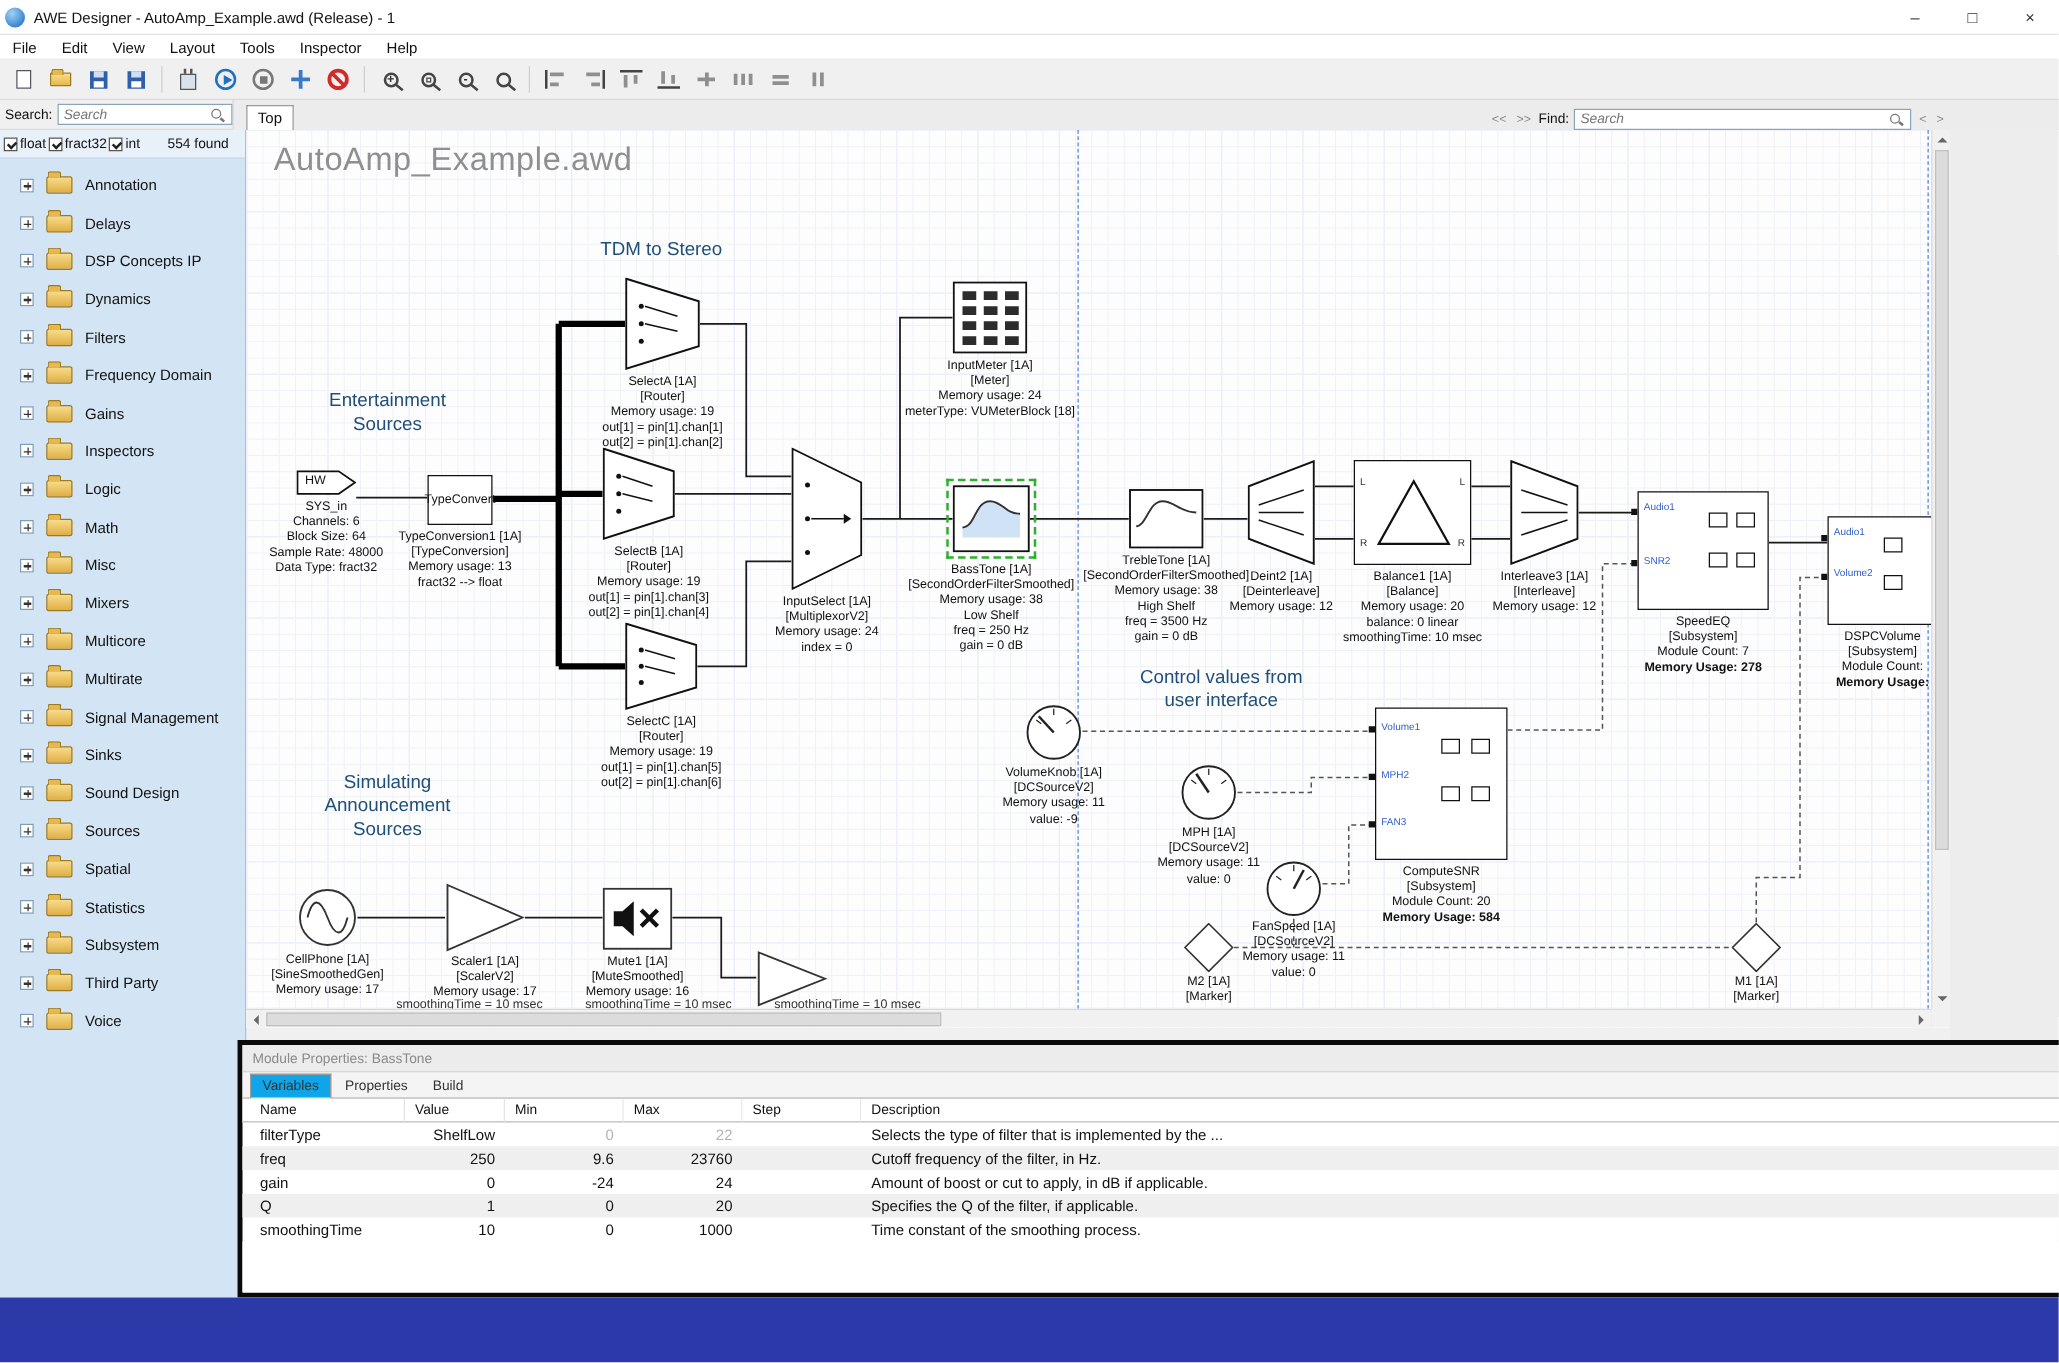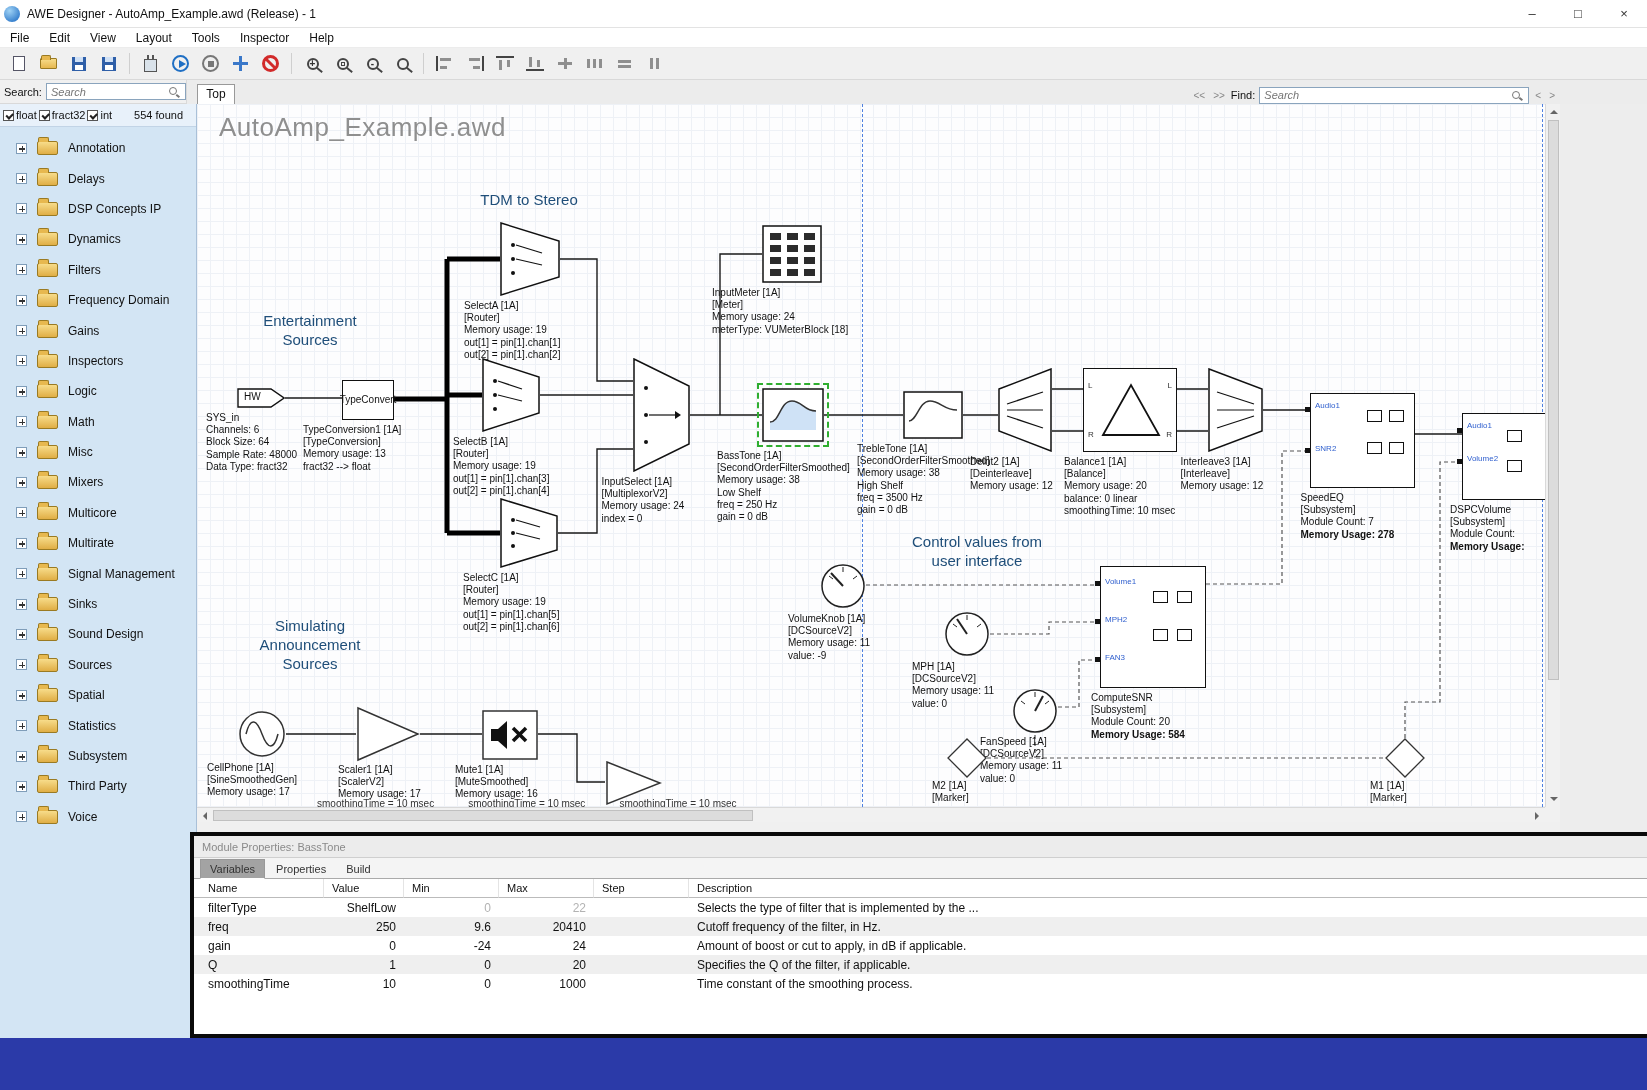--- a/index.html
+++ b/index.html
@@ -87,21 +87,21 @@
     background-image:
       linear-gradient(#eef1f6 1px,transparent 1px),linear-gradient(90deg,#eef1f6 1px,transparent 1px),
       linear-gradient(#e1e7f0 1px,transparent 1px),linear-gradient(90deg,#e1e7f0 1px,transparent 1px);
     background-size:13px 13px,13px 13px,65px 65px,65px 65px}
   .ctitle{position:absolute;left:22px;top:8px;font-size:26px;font-weight:normal;color:#8f8f8f;letter-spacing:.5px;z-index:0}
   .pageline{position:absolute;top:0;bottom:15px;width:0;border-left:1px dashed #4f81e0;z-index:1}
   .wires{position:absolute;left:0;top:0;z-index:1}
   .ann{position:absolute;color:#1f4e79;font-size:15px;text-align:center;line-height:19px;z-index:2}
   .mod{position:absolute;z-index:2}
   .mod svg{display:block}
-  .cap{position:absolute;left:50%;transform:translateX(-50%);font-size:10px;line-height:12.2px;color:#111;z-index:2}
+  .cap{position:absolute;left:50%;transform:translateX(-50%);text-align:center;font-size:10px;line-height:12.2px;color:#111;z-index:2}
   .sub .cl:last-child{font-weight:bold}
   .sel{outline:2px dashed #2fae2f;outline-offset:3px}
   .tcbox{width:52px;height:40px;border:1.5px solid #111;background:#fff;display:flex;flex-direction:row;align-items:center;justify-content:center;font-size:10px;line-height:12px}
   .hwlabel{position:absolute;left:7px;top:3px;font-size:10px}
   .subsys{position:relative;border:1.6px solid #111;background:#fff;width:100%;height:100%}
   .spin{position:absolute;font-size:8px;color:#2f5fce;left:4px;white-space:nowrap}
   .mini{position:absolute;border:1.5px solid #111;background:#fff;width:15px;height:12px}
   .balbox{border:1.6px solid #111;background:#fff;width:94px;height:84px;position:relative}
   .bpin{position:absolute;font-size:8px;color:#333}
   .clipline{position:absolute;left:120px;top:694px;width:430px;height:9px;overflow:hidden;font-size:10px;color:#333;z-index:2;white-space:nowrap}
@@ -122,21 +122,21 @@
 
   .gutter{position:absolute;left:1560px;top:104px;width:87px;height:934px;background:#ededed}
   .underlay{position:absolute;left:197px;top:822px;width:1363px;height:216px;background:#f0f0f0}
 
   
   .props{position:absolute;left:190px;top:832px;width:1640px;height:206px;background:#fff;border:4px solid #0a0a0a;z-index:8;display:flex;flex-direction:column}
   .phead{height:22px;background:#ececec;border-bottom:1px solid #cfcfcf;display:flex;align-items:center;padding:0 4px 0 8px;font-size:11px;color:#8a8a8a}
   .pclose{margin-left:auto;width:15px;height:15px;background:#d8e6f5;border:1px solid #7a9cc4;color:#2f5fce;font-size:10px;font-weight:bold;display:flex;align-items:center;justify-content:center}
   .ptabs{height:21px;background:#f4f4f4;border-bottom:1px solid #aaa;display:flex;align-items:flex-end;padding-left:6px;gap:2px}
   .ptab{font-size:11px;padding:3px 9px;color:#333}
-  .ptab.active{background:#a3a3a3;border:1px solid #999;border-bottom:1px solid #fff;margin-bottom:-1px}
+  .ptab.active{background:#0ea5e9;border:1px solid #999;border-bottom:1px solid #fff;margin-bottom:-1px}
   .pgrid{display:grid;grid-template-columns:130px 80px 95px 95px 95px 1fr;font-size:11px}
   .phc{padding:3px 8px 3px 8px;border-bottom:1px solid #bbb;border-right:1px solid #e4e4e4;background:#fff}
   .phc:first-child{padding-left:14px}
   .prow{display:grid;grid-template-columns:130px 80px 95px 95px 95px 1fr}
   .prow:nth-of-type(even){background:#efefef}
   .pc{padding:2.5px 8px;white-space:nowrap;overflow:hidden}
   .pc.c0{padding-left:14px}
   .num{text-align:right}
   .prow:nth-of-type(1) .c2,.prow:nth-of-type(1) .c3{color:#b3b3b3}
   .pfill{flex:1;background:#fff}
@@ -469,21 +469,21 @@
   <div class="ann" style="left:690px;top:428px;width:180px">
       <div>Control values from</div>
       <div>user interface</div>
     </div>
   <div class="ann" style="left:28px;top:512px;width:170px">
       <div>Simulating</div>
       <div>Announcement</div>
       <div>Sources</div>
     </div>
 
-  <div class="mod" style="left:40px;top:284px;width:48px;height:24px">
+  <div class="mod" style="left:40px;top:272px;width:48px;height:24px">
     <svg width="48" height="20">
         <polygon points="1,1 34,1 47,10 34,19 1,19" fill="#fff" stroke="#111" stroke-width="1.4"></polygon>
       </svg>
     <span class="hwlabel">HW</span>
     <div class="cap" style="top:24px;width:110px">
         <div class="cl">SYS_in</div>
         <div class="cl">Channels: 6</div>
         <div class="cl">Block Size: 64</div>
         <div class="cl">Sample Rate: 48000</div>
         <div class="cl">Data Type: fract32</div>
@@ -891,21 +891,21 @@
         <div class="pc c2 num">0</div>
         <div class="pc c3 num">22</div>
         <div class="pc c4"></div>
         <div class="pc c5">Selects the type of filter that is implemented by the ...</div>
       </div>
 
       <div class="prow">
         <div class="pc c0">freq</div>
         <div class="pc c1 num">250</div>
         <div class="pc c2 num">9.6</div>
-        <div class="pc c3 num">20410</div>
+        <div class="pc c3 num">23760</div>
         <div class="pc c4"></div>
         <div class="pc c5">Cutoff frequency of the filter, in Hz.</div>
       </div>
 
       <div class="prow">
         <div class="pc c0">gain</div>
         <div class="pc c1 num">0</div>
         <div class="pc c2 num">-24</div>
         <div class="pc c3 num">24</div>
         <div class="pc c4"></div>

